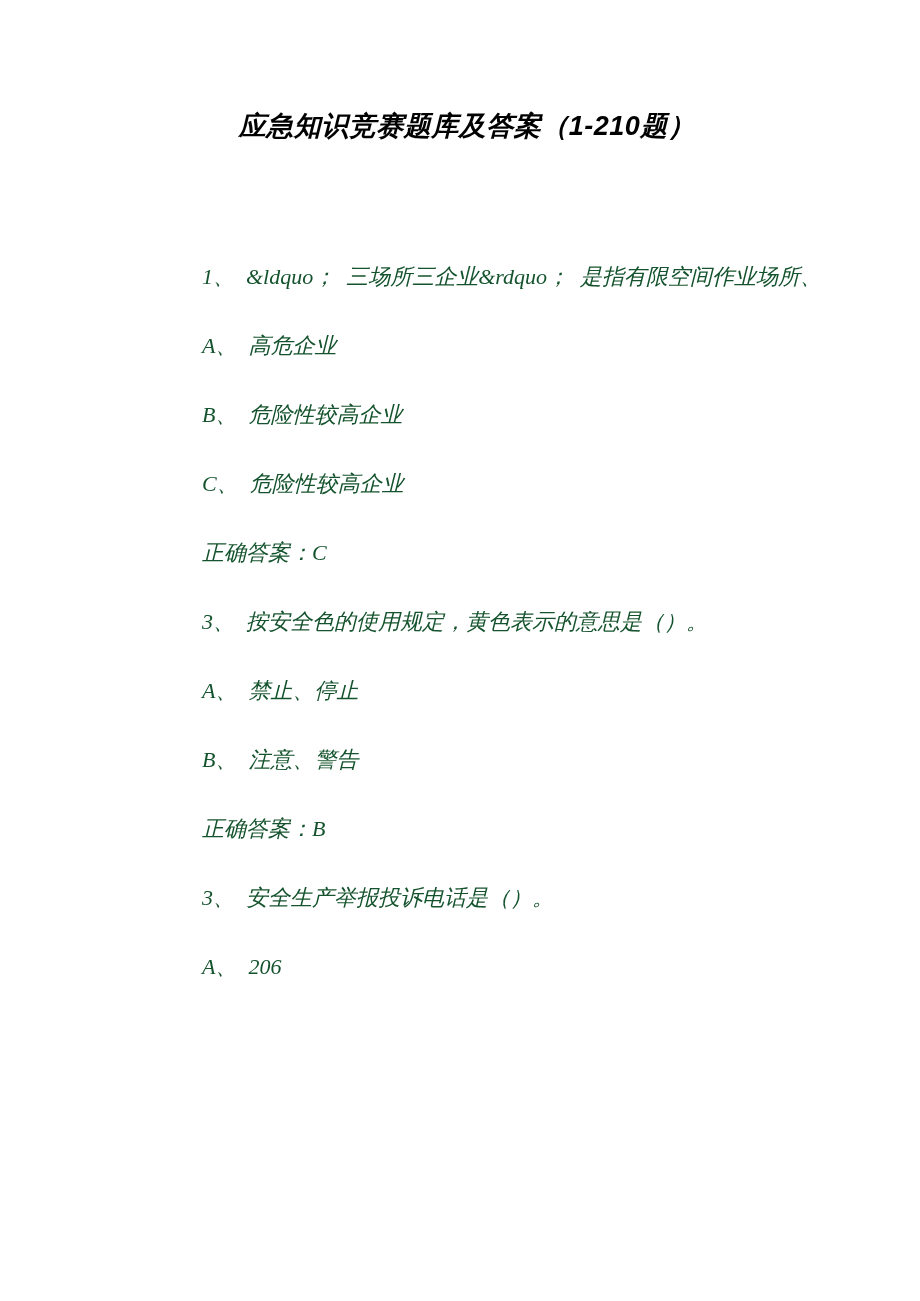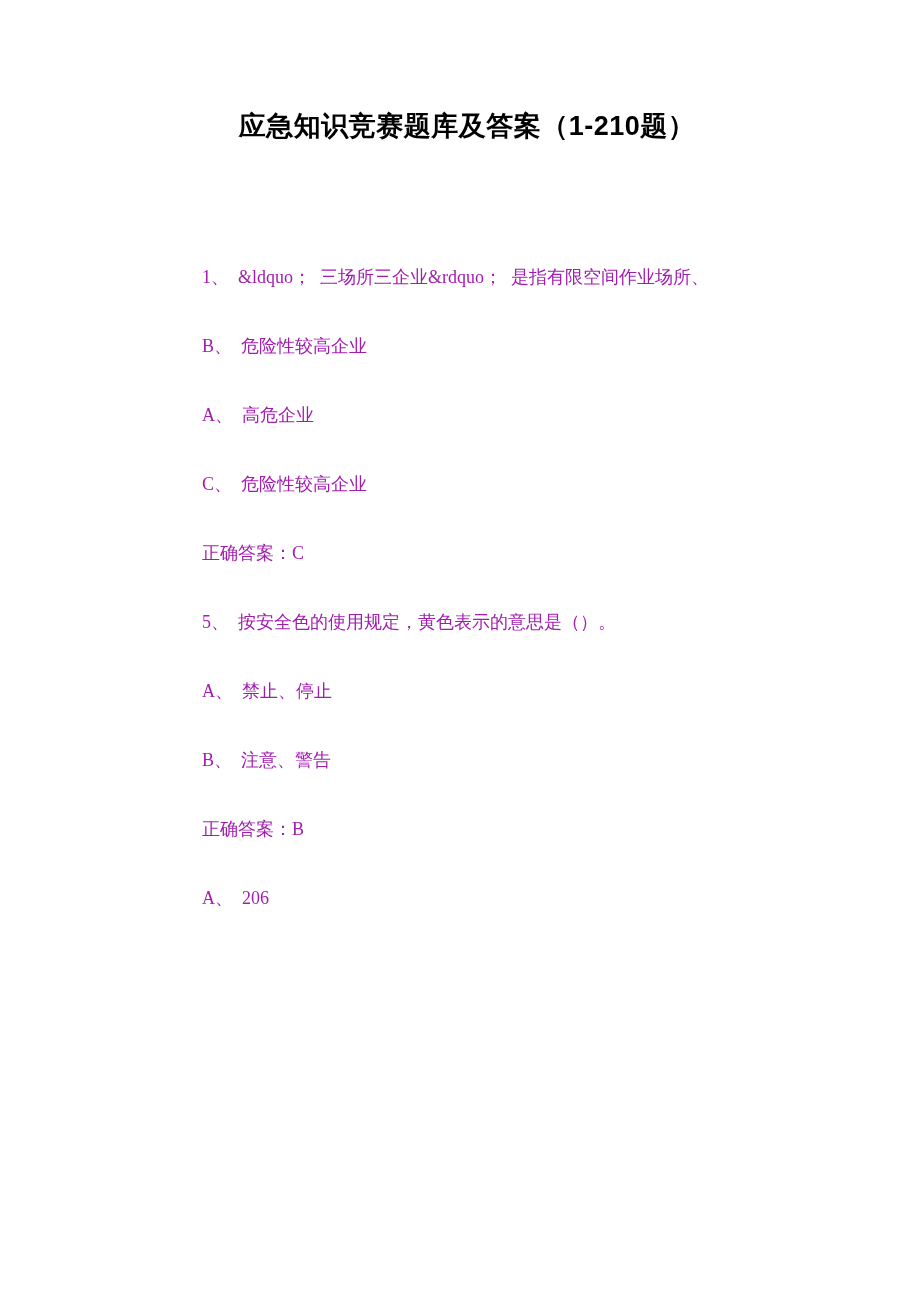--- a/index.html
+++ b/index.html
@@ -7,82 +7,86 @@
     position: relative;
     width: 920px;
     height: 1301px;
     background: #ffffff;
     overflow: hidden;
     color: #111111;
     font-family: "Liberation Serif", "DejaVu Serif", serif;
   }
   .inner {
     padding: 102px 124px 0 138px;
+    font-style: italic;
   }
   h1.doc-title {
     margin: 0 0 104px 0;
     font-family: "Liberation Sans", "DejaVu Sans", sans-serif;
     font-weight: bold;
     font-size: 27px;
     line-height: 48px;
     text-align: center;
     color: #000000;
     white-space: pre;
     letter-spacing: 0.5px;
   }
   .para { margin: 0 0 23px 0; }
   .line {
-    font-size: 18px;
+    font-size: 22px;
     line-height: 46px;
     white-space: pre;
-    color: #a21caf;
+    color: #14532d;
   }
   .line.first { padding-left: 64px; }
 </style>
 </head>
 <body>
 
 <div class="page">
   <div class="inner">
 
     <h1 class="doc-title">应急知识竞赛题库及答案（1-210题）</h1>
 
     <section>
       <div class="para">
         <div class="line first">1、 &amp;ldquo； 三场所三企业&amp;rdquo； 是指有限空间作业场所、</div>
       </div>
       <div class="para">
-        <div class="line first">B、 危险性较高企业</div>
+        <div class="line first">A、 高危企业</div>
       </div>
       <div class="para">
-        <div class="line first">A、 高危企业</div>
+        <div class="line first">B、 危险性较高企业</div>
       </div>
       <div class="para">
         <div class="line first">C、 危险性较高企业</div>
       </div>
       <div class="para">
         <div class="line first">正确答案：C</div>
       </div>
     </section>
 
     <section>
       <div class="para">
-        <div class="line first">5、 按安全色的使用规定，黄色表示的意思是（）。</div>
+        <div class="line first">3、 按安全色的使用规定，黄色表示的意思是（）。</div>
       </div>
       <div class="para">
         <div class="line first">A、 禁止、停止</div>
       </div>
       <div class="para">
         <div class="line first">B、 注意、警告</div>
       </div>
       <div class="para">
         <div class="line first">正确答案：B</div>
       </div>
     </section>
 
     <section>
       <div class="para">
+        <div class="line first">3、 安全生产举报投诉电话是（）。</div>
+      </div>
+      <div class="para">
         <div class="line first">A、 206</div>
       </div>
     </section>
 
   </div>
 </div>
 
 </body></html>

